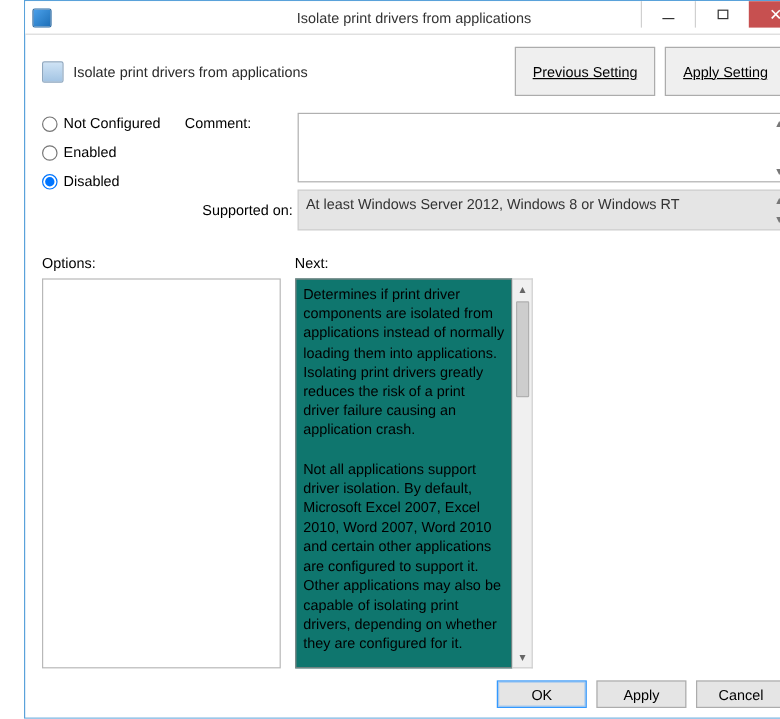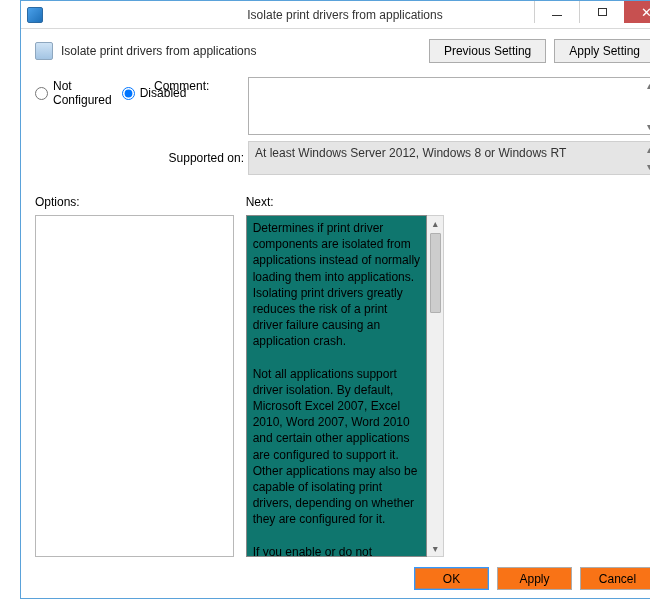--- a/index.html
+++ b/index.html
@@ -95,43 +95,44 @@
     border-radius: 2px;
     margin-right: 8px;
     flex-shrink: 0;
   }
   .header-row .policy-title {
     font-size: 12px;
     color: #2a2a2a;
   }
   .header-row .spacer { flex: 1; }
   .header-row button {
-    height: 24px;
+    height: 41px;
     padding: 0 14px;
     background: #efefef;
     border: 1px solid #acacac;
     font-family: inherit;
     font-size: 12px;
     margin-left: 8px;
     cursor: pointer;
+    text-decoration: underline;
   }
 
   .config-grid {
     display: grid;
     grid-template-columns: 115px 90px 1fr;
     column-gap: 4px;
     row-gap: 6px;
     align-items: start;
     margin-bottom: 14px;
   }
   .radios {
     grid-column: 1;
     grid-row: 1 / span 3;
     display: flex;
-    flex-direction: row;
+    flex-direction: column;
     gap: 10px;
     padding-top: 2px;
   }
   .radios label {
     display: flex;
     align-items: center;
     gap: 5px;
     font-size: 12px;
     cursor: pointer;
   }
@@ -230,21 +231,21 @@
 
   .footer {
     display: flex;
     justify-content: flex-end;
     gap: 8px;
     padding-top: 10px;
   }
   .footer button {
     width: 75px;
     height: 23px;
-    background: #f97316;
+    background: #e5e5e5;
     border: 1px solid #acacac;
     font-family: inherit;
     font-size: 12px;
     cursor: pointer;
     text-align: center;
   }
   .footer button.primary {
     border: 1px solid #3399ff;
     box-shadow: 0 0 0 1px rgba(51,153,255,0.35) inset;
   }
@@ -280,20 +281,24 @@
       <button>Apply Setting</button>
     </div>
 
     <div class="config-grid">
       <div class="radios">
         <label>
           <input type="radio" name="state" style="">
           <span>Not Configured</span>
         </label>
         <label>
+          <input type="radio" name="state" style="">
+          <span>Enabled</span>
+        </label>
+        <label>
           <input type="radio" name="state" checked="" style="">
           <span>Disabled</span>
         </label>
       </div>
 
       <div class="label-comment">Comment:</div>
       <div class="comment-box">
         <span></span>
         <span class="fake-scroll-arrow up">▴</span>
         <span class="fake-scroll-arrow down">▾</span>

